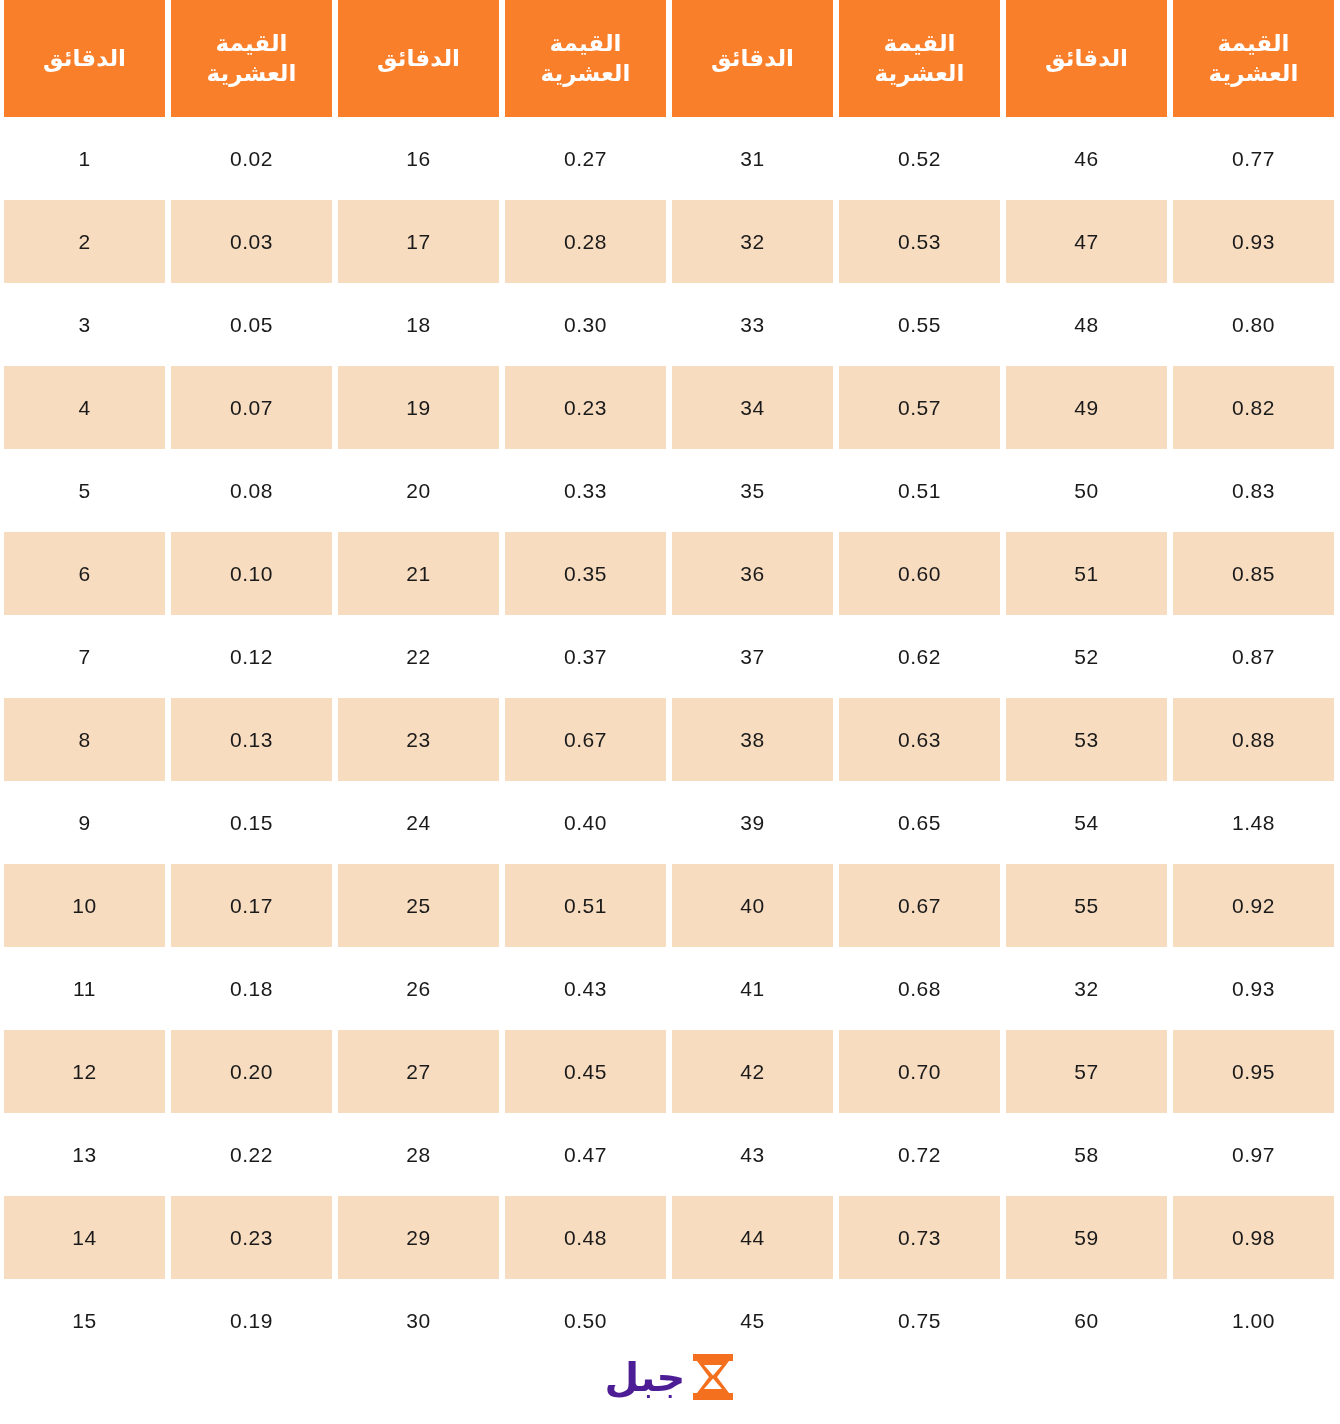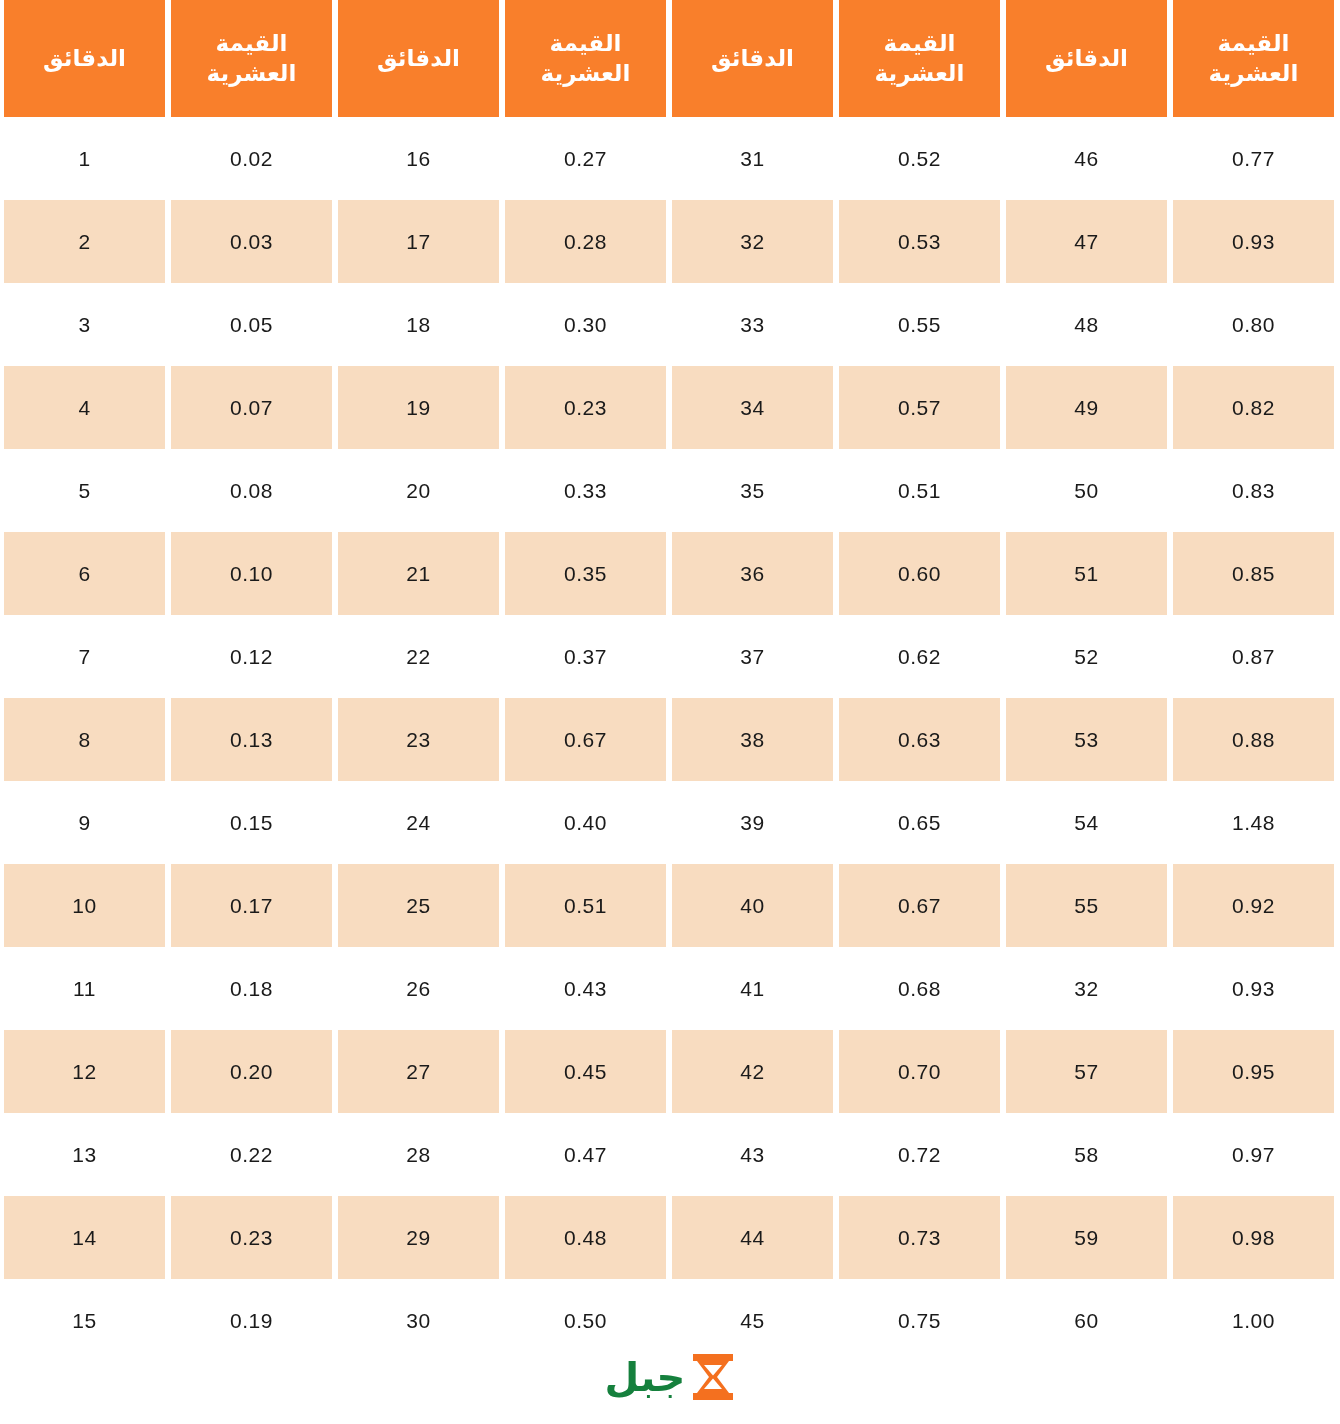--- a/index.html
+++ b/index.html
@@ -82,21 +82,21 @@
   #logo-mark {
     display: block;
     width: 44px;
     height: 46px;
     flex: 0 0 auto;
   }
   #logo-word {
     font-family: "DejaVu Sans", "Liberation Sans", sans-serif;
     font-size: 40px;
     font-weight: 700;
-    color: #15803d;
+    color: #4c1d95;
     line-height: 1;
     letter-spacing: -1px;
   }
 </style>
 </head>
 <body>
 
 <div id="page">
 
   <table class="conv-table">

